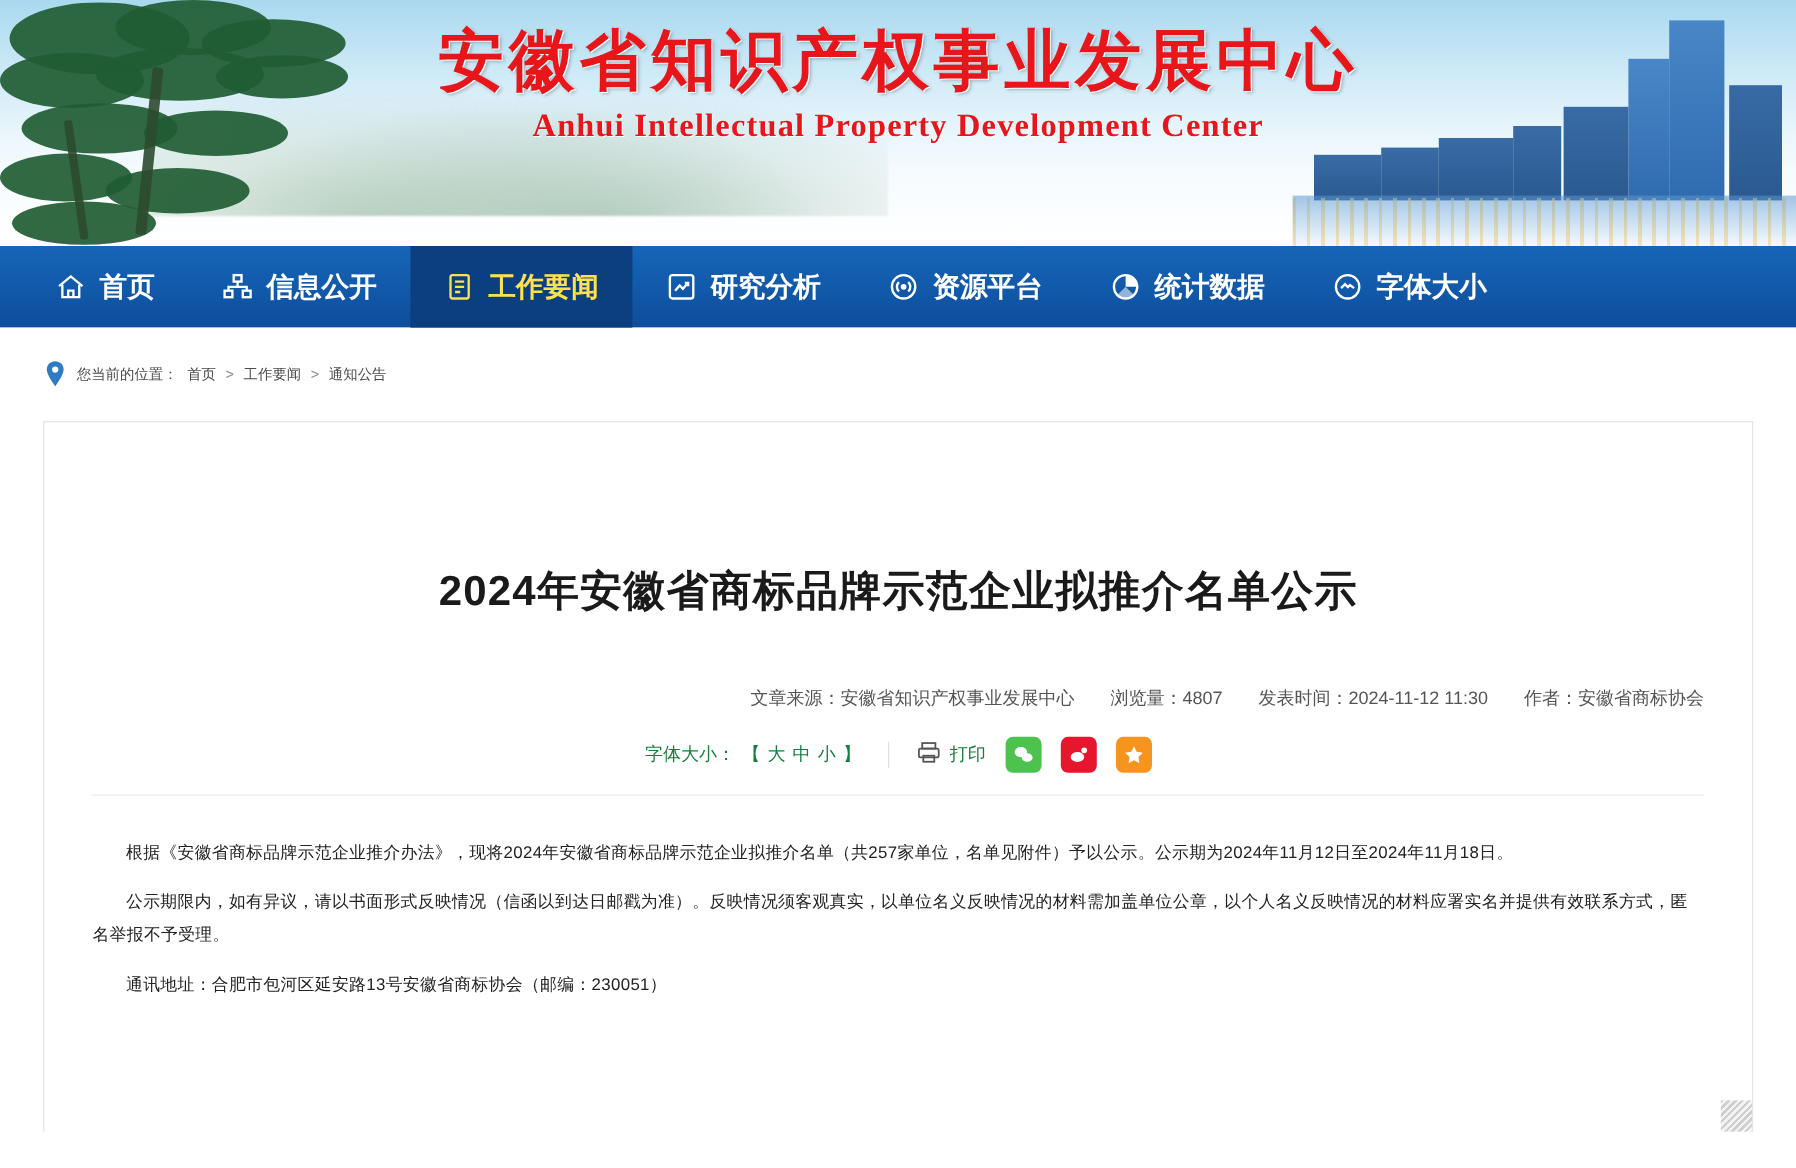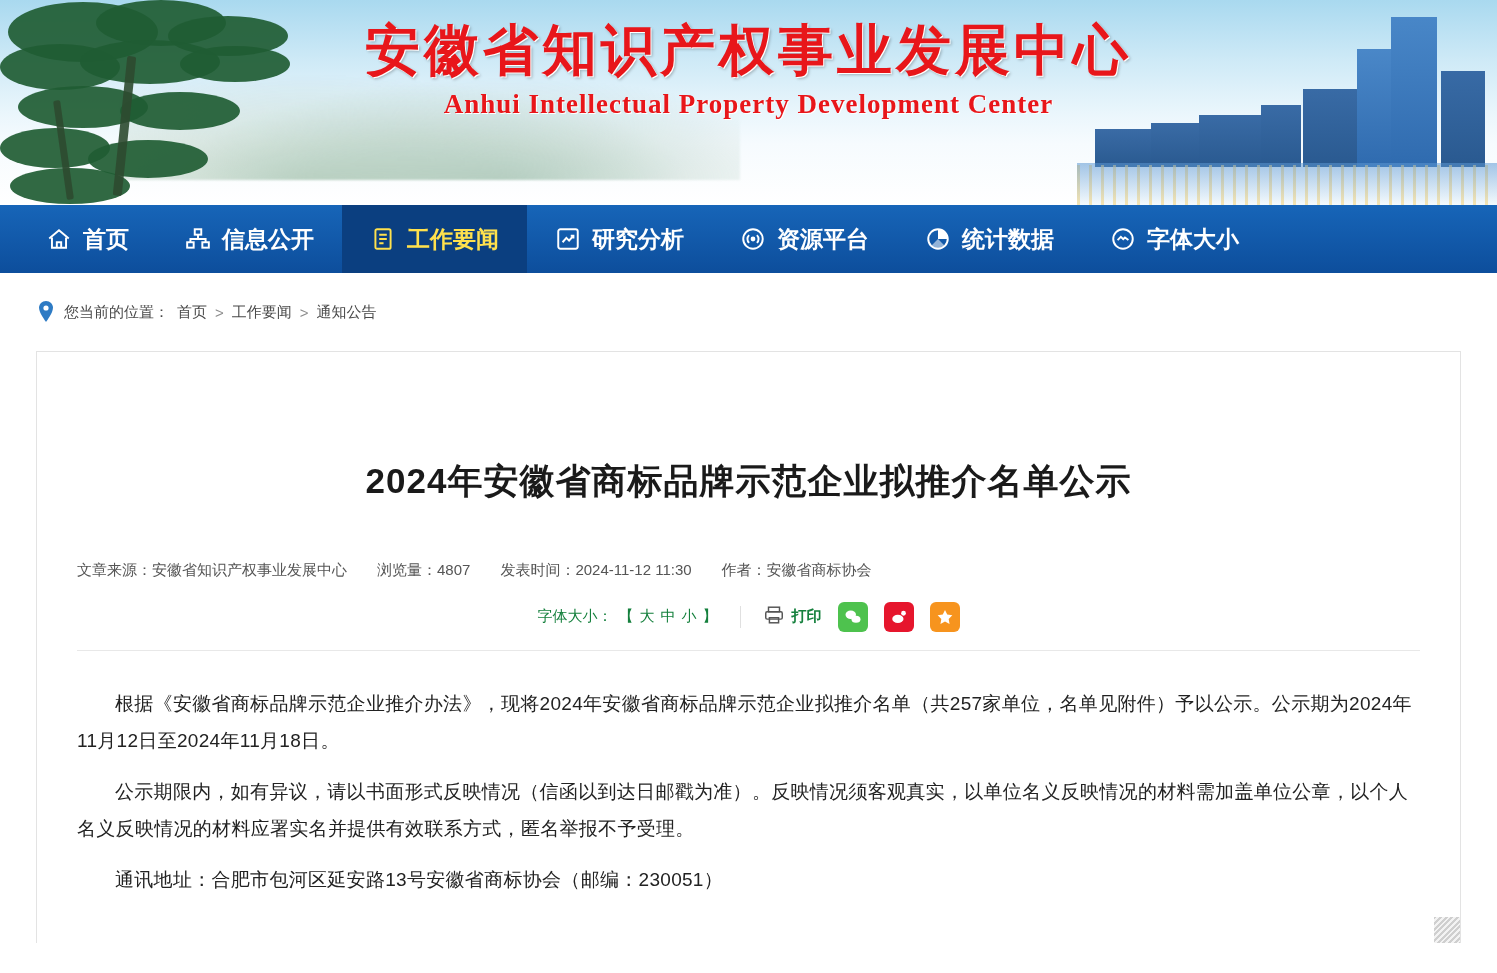--- a/index.html
+++ b/index.html
@@ -148,85 +148,85 @@
     height: 78px;
     display: flex;
     align-items: center;
     padding-left: 36px;
     background: #fff;
   }
   .crumb {
     display: flex;
     align-items: center;
     gap: 8px;
-    font-size: 15px;
+    font-size: 12px;
     color: #4a4a4a;
   }
   .crumb a { color: #4a4a4a; text-decoration: none; }
   .crumb .sep { color: #8c8c8c; }
   .pin { width: 20px; height: 24px; }
 
   
   .card {
     margin: 0 36px;
     border: 1px solid #e3e3e3;
     border-bottom: none;
     min-height: 592px;
     background: #fff;
-    padding: 0 40px;
+    padding: 12px 40px;
     position: relative;
   }
   .art-title {
     text-align: center;
     font-size: 35px;
     font-weight: bold;
     color: #1a1a1a;
     letter-spacing: 1px;
     padding: 82px 40px 0;
     line-height: 1.35;
   }
   .meta {
     margin-top: 56px;
     text-align: center;
     font-size: 15px;
     color: #555;
     display: flex;
-    justify-content: flex-start;
+    justify-content: flex-end;
     gap: 30px;
     flex-wrap: wrap;
   }
   .tools {
     margin-top: 22px;
     display: flex;
     align-items: center;
     justify-content: center;
     gap: 16px;
     font-size: 15px;
     color: #15803d;
     padding-bottom: 18px;
     border-bottom: 1px solid #e8e8e8;
   }
   .fsize { display: flex; align-items: center; gap: 6px; }
   .fsize b { font-weight: normal; }
   .fsize .opt { cursor: pointer; }
   .divider-v { width: 1px; height: 22px; background: #e0e0e0; margin: 0 6px; }
-  .print { display: flex; align-items: center; gap: 7px; cursor: pointer; font-weight: bold; }
+  .print { display: flex; align-items: center; gap: 7px; cursor: pointer; }
   .share-ico {
     width: 30px; height: 30px;
     border-radius: 6px;
     display: flex; align-items: center; justify-content: center;
     color: #fff; font-size: 16px; cursor: pointer;
   }
   .sh-wechat { background: #4ec24e; }
   .sh-weibo  { background: #e6162d; }
   .sh-fav    { background: #f7941e; }
 
   .body-text {
     padding-top: 34px;
-    font-size: 19px;
+    font-size: 14px;
     line-height: 1.95;
     color: #222;
   }
   .body-text p {
     margin: 0 0 14px 0;
     text-indent: 2em;
     letter-spacing: .3px;
   }
 
   

